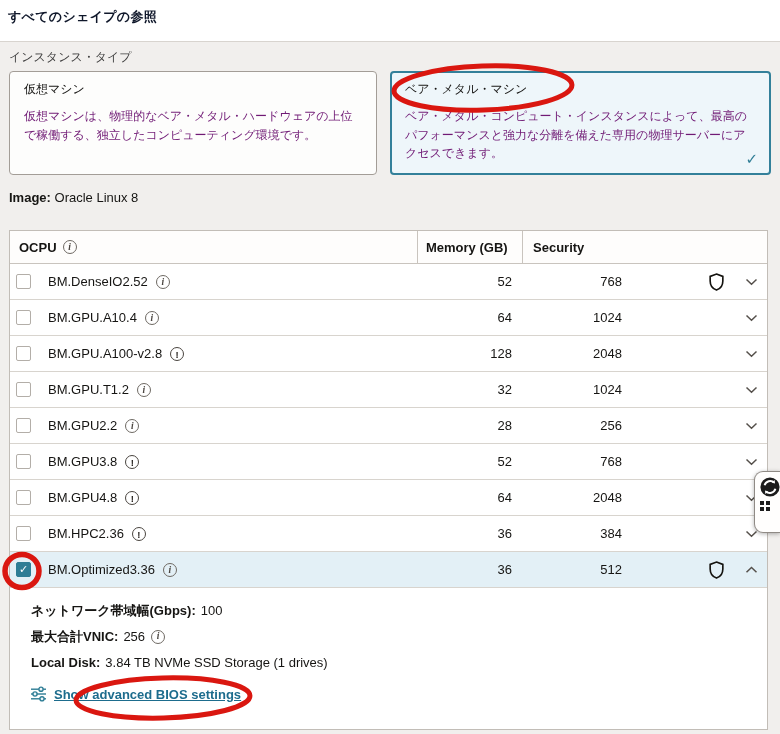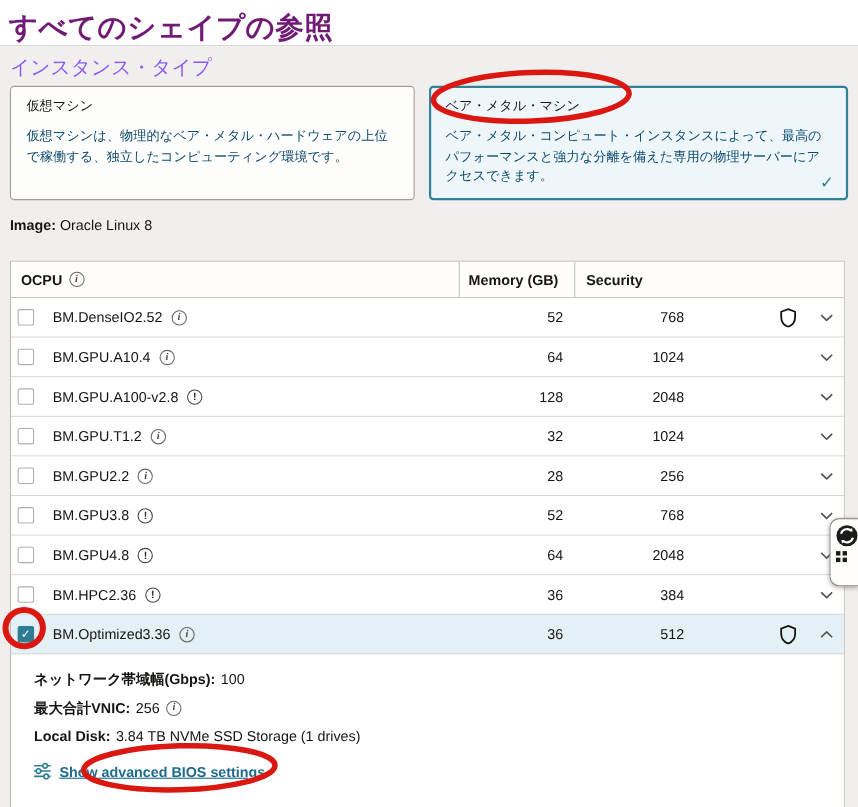--- a/index.html
+++ b/index.html
@@ -5,33 +5,33 @@
   * { box-sizing: border-box; }
   html,body { margin:0; padding:0; }
   body {
     width:780px; height:734px; overflow:hidden; position:relative;
     background:#ffffff;
     font-family:"Liberation Sans","DejaVu Sans",sans-serif;
     color:#161513;
   }
   
   .titlebar { height:42px; border-bottom:1px solid #d8d4cf; padding:8px 0 0 8px; background:#fff; }
-  .page-title { margin:0; font-size:26px; font-weight:600; color:#701a75; letter-spacing:.3px; }
+  .page-title { margin:0; font-size:13px; font-weight:600; color:#0f172a; letter-spacing:.3px; }
 
   
   .section { background:#f1efed; height:692px; padding:7px 0 0 9px; }
-  .sec-label { font-size:18px; color:#8b5cf6; margin-bottom:5px; }
+  .sec-label { font-size:12px; color:#404040; margin-bottom:5px; }
 
   
   .cards { display:flex; gap:13px; }
   .card { height:104px; border-radius:4px; padding:9px 14px; background:#fdfdfc; border:1px solid #a39d97; }
   .card.vm { width:368px; }
   .card.bm { width:381px; background:#eef6fa; border:2px solid #33809a; position:relative; padding:8px 13px; }
   .card-title { font-size:12px; font-weight:400; color:#161513; margin:0 0 9px; }
-  .card-desc  { font-size:12px; color:#0c4a6e; line-height:1.55; margin:0; }
+  .card-desc  { font-size:12px; color:#701a75; line-height:1.55; margin:0; }
   .card-check { position:absolute; right:11px; bottom:5px; color:#2e7d95; font-size:15px; font-weight:700; }
 
   
   .image-line { margin:15px 0 0; font-size:13px; }
   .image-line b { font-weight:700; }
 
   
   .table { width:759px; margin-top:25px; background:#fff; border:1px solid #c2bdb7; }
   .thead { display:grid; grid-template-columns:408px 105px 110px 1fr; height:33px; border-bottom:1px solid #c9c4be; background:#fefdfc; }
   .th { display:flex; align-items:center; font-size:13px; font-weight:700; border-right:1px solid #c9c4be; }

